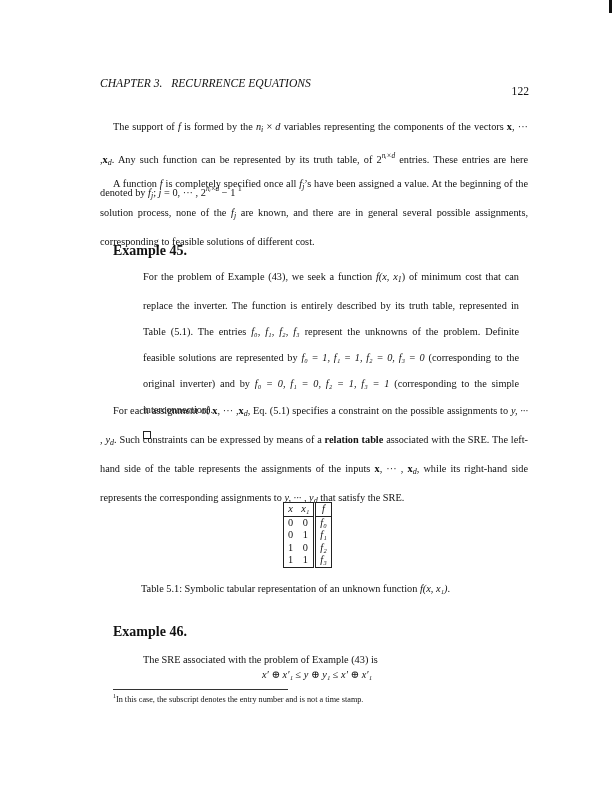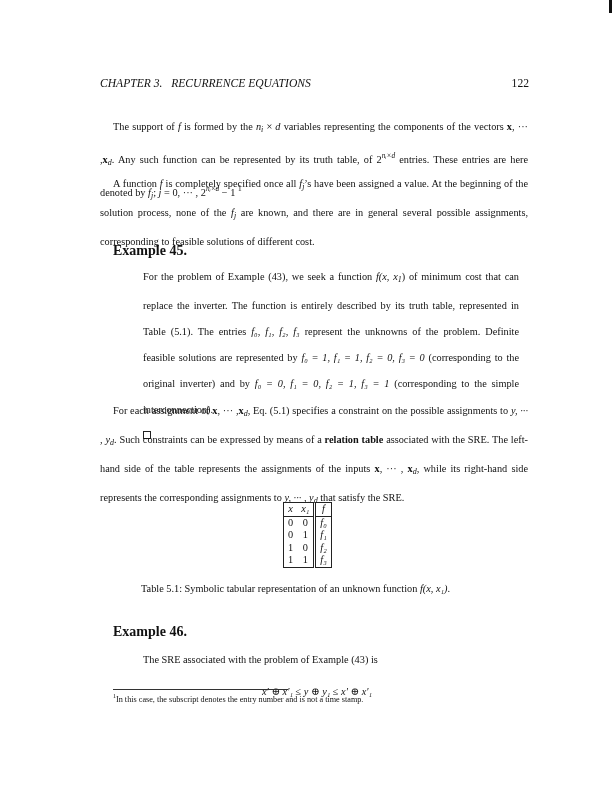--- a/index.html
+++ b/index.html
@@ -1,21 +1,21 @@
 <!DOCTYPE html>
 <html><head>
 <meta charset="utf-8">
 <style>
   html, body { margin: 0; padding: 0; background: #ffffff; }
   body { width: 612px; height: 791px; position: relative; overflow: hidden;
          font-family: "Liberation Serif", "DejaVu Serif", serif; color: #111; }
   .abs { position: absolute; }
   .corner-bar { left: 609px; top: 0; width: 3px; height: 13px; background: #111; }
   .running-head { left: 100px; top: 77px; width: 429px; font-size: 11.6px; font-style: italic; }
-  .running-head .pno { position: absolute; right: 0; top: 0; font-style: normal; }
+  .running-head .pno { position: absolute; right: 0; top: 8px; font-style: normal; }
   .para { font-size: 10.3px; line-height: 26px; text-align: justify; text-align-last: left; }
   .para.indent { text-indent: 13px; }
   .m { font-style: italic; }
   .bv { font-weight: bold; }
   .sm { font-size: 8px; vertical-align: -2px; font-style: italic; }
   .sup { font-size: 7.3px; vertical-align: 5px; }
   .heading { font-weight: bold; font-size: 14px; }
   .qed { display: inline-block; width: 6px; height: 6px; border: 1px solid #222; }
   table.rel { border-collapse: collapse; font-size: 10.3px; }
   table.rel td, table.rel th { padding: 0 4px; height: 12.5px; line-height: 12.5px; text-align: center; font-weight: normal; }
@@ -78,16 +78,16 @@
         <td class="m sep">f₃</td>
       </tr>
     </tbody>
   </table>
 </div>
 
 <div class="abs caption" style="left:141px; top:583px;text-align:center;"><span>Table 5.1: Symbolic tabular representation of an unknown function </span><span class="m">f(x, x₁)</span><span>.</span></div>
 
 <div class="abs heading" style="left:113px; top:624px;">Example 46.</div>
 <div class="abs para" style="left:143px; top:647px;">The SRE associated with the problem of Example (43) is</div>
-<div class="abs equation" style="left:262px; top:668px;margin-top:17px;">x′ ⊕ x′₁ ≤ y ⊕ y₁ ≤ x′ ⊕ x′₁</div>
+<div class="abs equation" style="left:262px; top:668px;">x′ ⊕ x′₁ ≤ y ⊕ y₁ ≤ x′ ⊕ x′₁</div>
 
 <div class="abs fn-rule"></div>
 <div class="abs footnote"><span class="sup" style="font-size:6px;vertical-align:4px">1</span><span>In this case, the subscript denotes the entry number and is not a time stamp.</span></div>
 
 </body></html>

